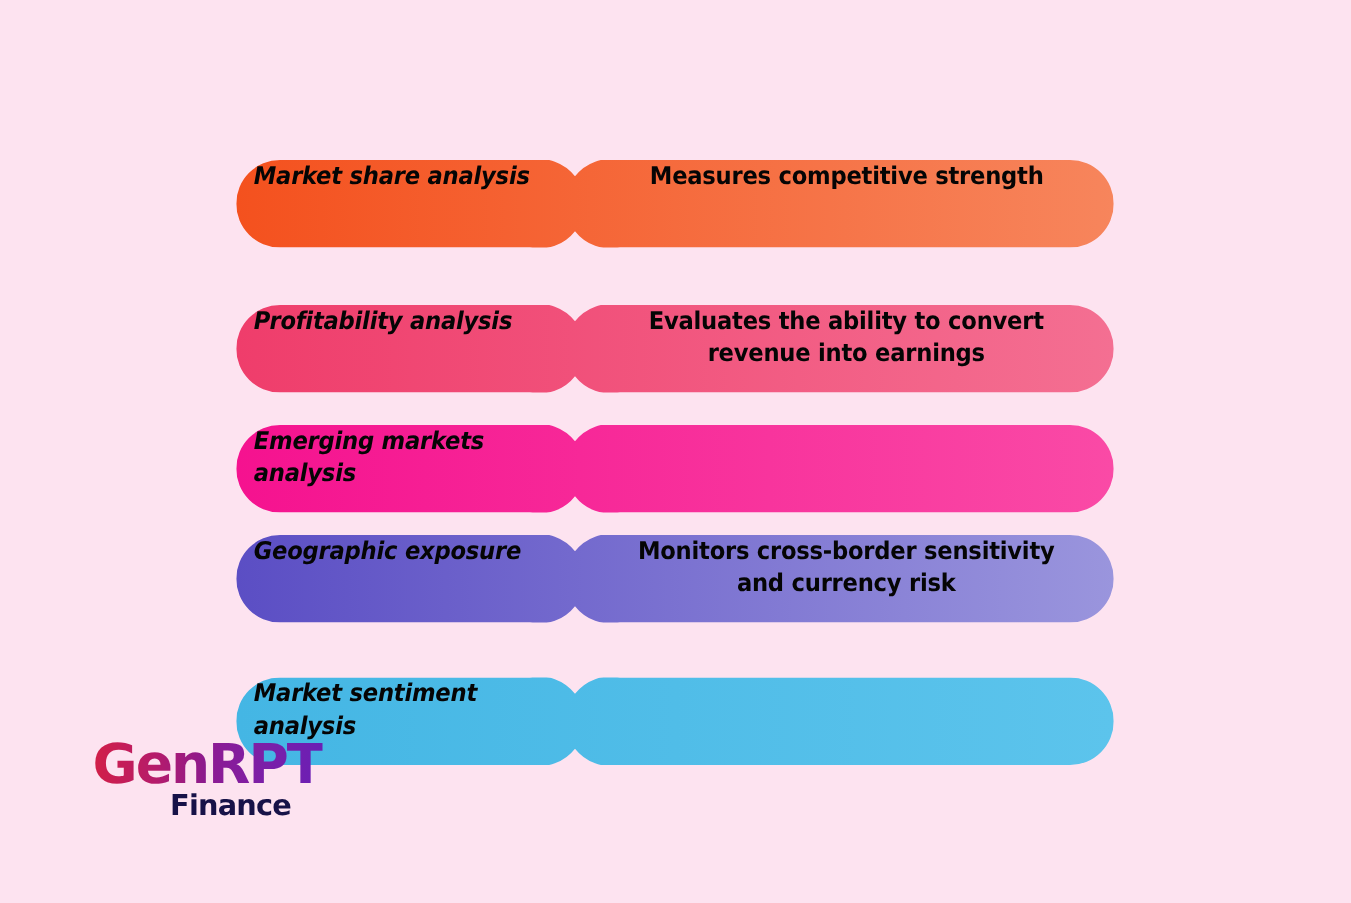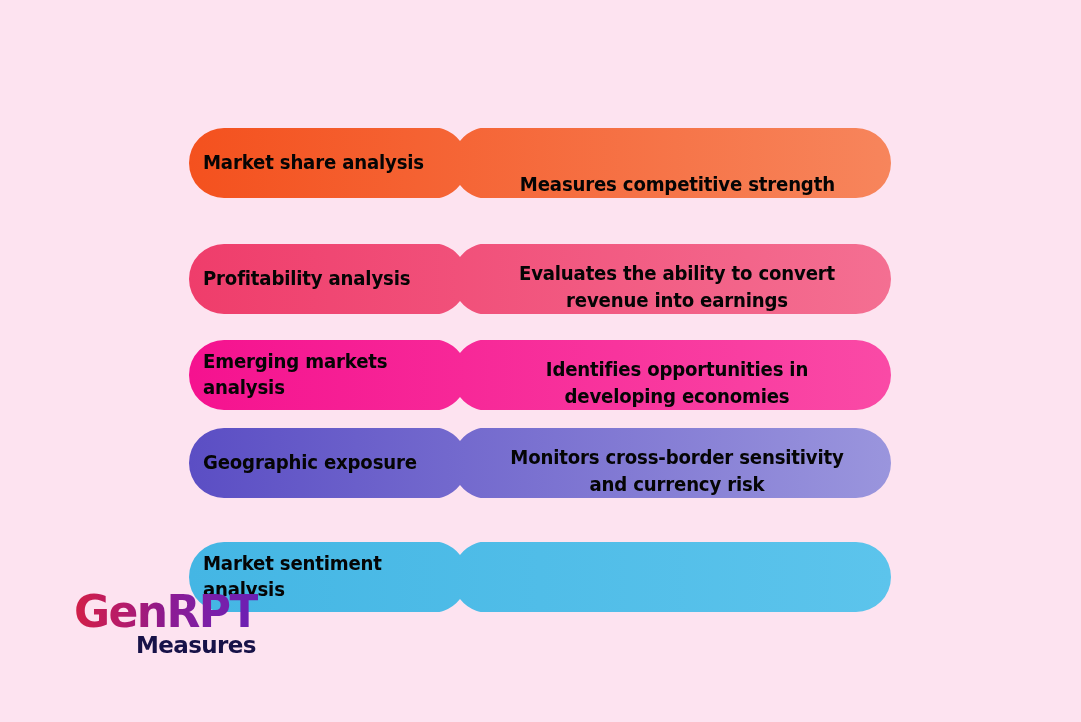--- a/index.html
+++ b/index.html
@@ -46,30 +46,31 @@
     width: 702px;
     height: 70px;
     display: flex;
     flex-direction: row;
     align-items: stretch;
   }
 
   .cell-left {
     width: 268px;
     display: flex;
-    align-items: center;
+    align-items: flex-start;
     justify-content: flex-start;
     padding-left: 14px;
     box-sizing: border-box;
+    font-style: italic;
   }
 
   .cell-right {
     flex: 1;
     display: flex;
-    align-items: flex-end;
+    align-items: flex-start;
     justify-content: center;
     padding: 0 16px 0 22px;
     box-sizing: border-box;
   }
 
   .label-text {
     font-family: "DejaVu Sans", sans-serif;
     font-weight: 700;
     font-size: 19.5px;
     line-height: 1.35;
@@ -181,23 +182,20 @@
               <stop offset="0%" stop-color="#f5128f"></stop>
               <stop offset="100%" stop-color="#fa4aa6"></stop>
             </linearGradient>
           </defs>
           <path d="M 35 0 L 235 0 A 36 36 0 0 1 271 13 A 36 36 0 0 1 307 0 L 667 0 A 35 35 0 0 1 667 70 L 307 70 A 36 36 0 0 1 271 57 A 36 36 0 0 1 235 70 L 35 70 A 35 35 0 0 1 35 0 Z" fill="url(#grad2)"></path>
         </svg>
         <div class="row-text-layer">
           <div class="cell-left">
             <div class="label-text">Emerging markets analysis</div>
           </div>
-          <div class="cell-right">
-            <div class="desc-text">Identifies opportunities in developing economies</div>
-          </div>
         </div>
       </div>
       <div class="row-group" style="top: 428px;">
         <svg class="row-svg" viewBox="0 0 702 70" width="702" height="70">
           <defs>
             <linearGradient id="grad3" x1="0" y1="0" x2="1" y2="0">
               <stop offset="0%" stop-color="#5b4ec4"></stop>
               <stop offset="100%" stop-color="#9a95dd"></stop>
             </linearGradient>
           </defs>
@@ -225,16 +223,16 @@
         <div class="row-text-layer">
           <div class="cell-left">
             <div class="label-text">Market sentiment analysis</div>
           </div>
         </div>
       </div>
     </div>
 
   <div id="brand-logo">
     <div class="logo-main"><span class="logo-gen">Gen</span><span class="logo-rpt">RPT</span></div>
-    <div class="logo-sub">Measures</div>
+    <div class="logo-sub">Finance</div>
   </div>
 
 </div>
 
 </body></html>

